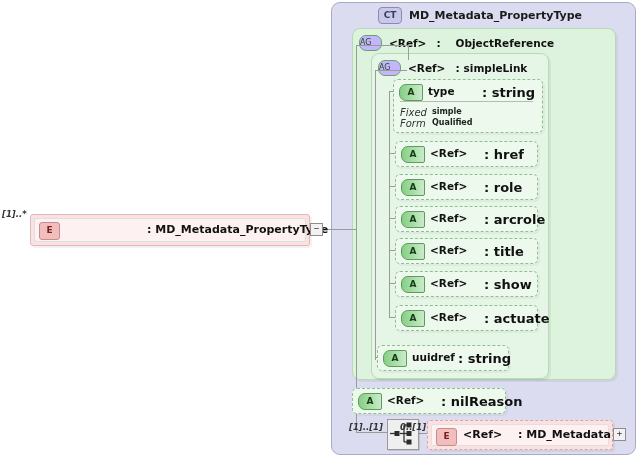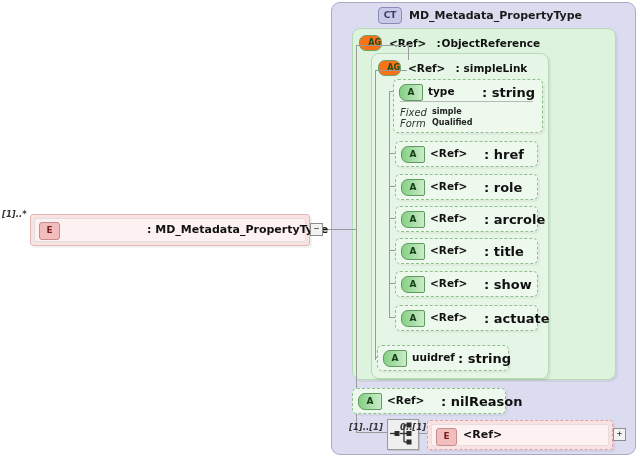--- a/index.html
+++ b/index.html
@@ -26,22 +26,22 @@
             vertical-align:middle;}
 
   
   .ag-box{background:#ddf3dd;border:1px solid #b6d9b6;border-radius:8px;
           box-shadow:2px 2px 0 rgba(0,0,0,0.05);}
   #ag-objref{left:352px;top:28px;width:264px;height:352px;}
   #ag-simplelink{left:371px;top:53px;width:178px;height:326px;
                  background:#e6f6e6;}
   .ag-badge{
     display:inline-block;width:21px;height:14px;line-height:13px;
-    border:1px solid #6aa36a;border-radius:7px;background:#f97316;
-    color:#1f4d1f;font-size:8px;font-weight:bold;text-align:right;
+    border:1px solid #6aa36a;border-radius:7px;background:#c4b5fd;
+    color:#1f4d1f;font-size:8px;font-weight:normal;text-align:left;
     vertical-align:middle;
   }
   .ag-label{font-size:10.5px;font-weight:bold;color:#111;vertical-align:middle;}
   .ag-head{position:absolute;white-space:nowrap;}
   #ag-objref-head{left:359px;top:32px;}
   #ag-simplelink-head{left:378px;top:57px;}
   .nm{margin-left:7px;}
   .ty{margin-left:10px;}
 
   
@@ -143,21 +143,21 @@
 <div class="abs" id="ct-box"></div>
 
 <div class="abs" id="ct-header">
   <span class="ct-badge">CT</span><span id="ct-title">MD_Metadata_PropertyType</span>
 </div>
 
 <div class="abs ag-box" id="ag-objref"></div>
 <div class="abs ag-box" id="ag-simplelink"></div>
 
 <div class="ag-head" id="ag-objref-head">
-  <span class="ag-badge">AG</span><span class="ag-label nm">&lt;Ref&gt;</span><span class="ag-label ty">:</span><span class="ag-label" style="margin-left:1px">ObjectReference</span>
+  <span class="ag-badge">AG</span><span class="ag-label nm">&lt;Ref&gt;</span><span class="ag-label ty">:</span><span class="ag-label" style="margin-left:15px">ObjectReference</span>
 </div>
 
 <div class="ag-head" id="ag-simplelink-head">
   <span class="ag-badge">AG</span><span class="ag-label nm">&lt;Ref&gt;</span><span class="ag-label ty">:</span><span class="ag-label" style="margin-left:4px">simpleLink</span>
 </div>
 
 <div class="ln lnh abs" style="left:321px;top:229px;width:35px;"></div>
 
 <div class="ln lnv abs" style="left:356px;top:45px;height:184px;"></div>
 <div class="ln lnv abs" style="left:356px;top:229px;height:203px;"></div>
@@ -263,16 +263,17 @@
   <div class="e-badge">E</div>
   <div class="e-txt" id="series-type"><span>:</span> <span>MD_Metadata_PropertyType</span></div>
 </div>
 <div class="expander" id="series-expander">−</div>
 <div class="card" id="card-series">[1]..*</div>
 
 <div id="mdmeta-box" class="elem-box">
   <div class="elem-inner" id="mdmeta-inner"></div>
   <div class="e-badge">E</div>
   <div class="e-txt" id="mdmeta-name">&lt;Ref&gt;</div>
+  <div class="e-txt" id="mdmeta-type"><span>:</span> <span>MD_Metadata</span></div>
 </div>
 <div class="expander" id="mdmeta-expander">+</div>
 <div class="card" id="card-seq">[1]..[1]</div>
 <div class="card" id="card-md">0..[1]</div>
 
 </body></html>

